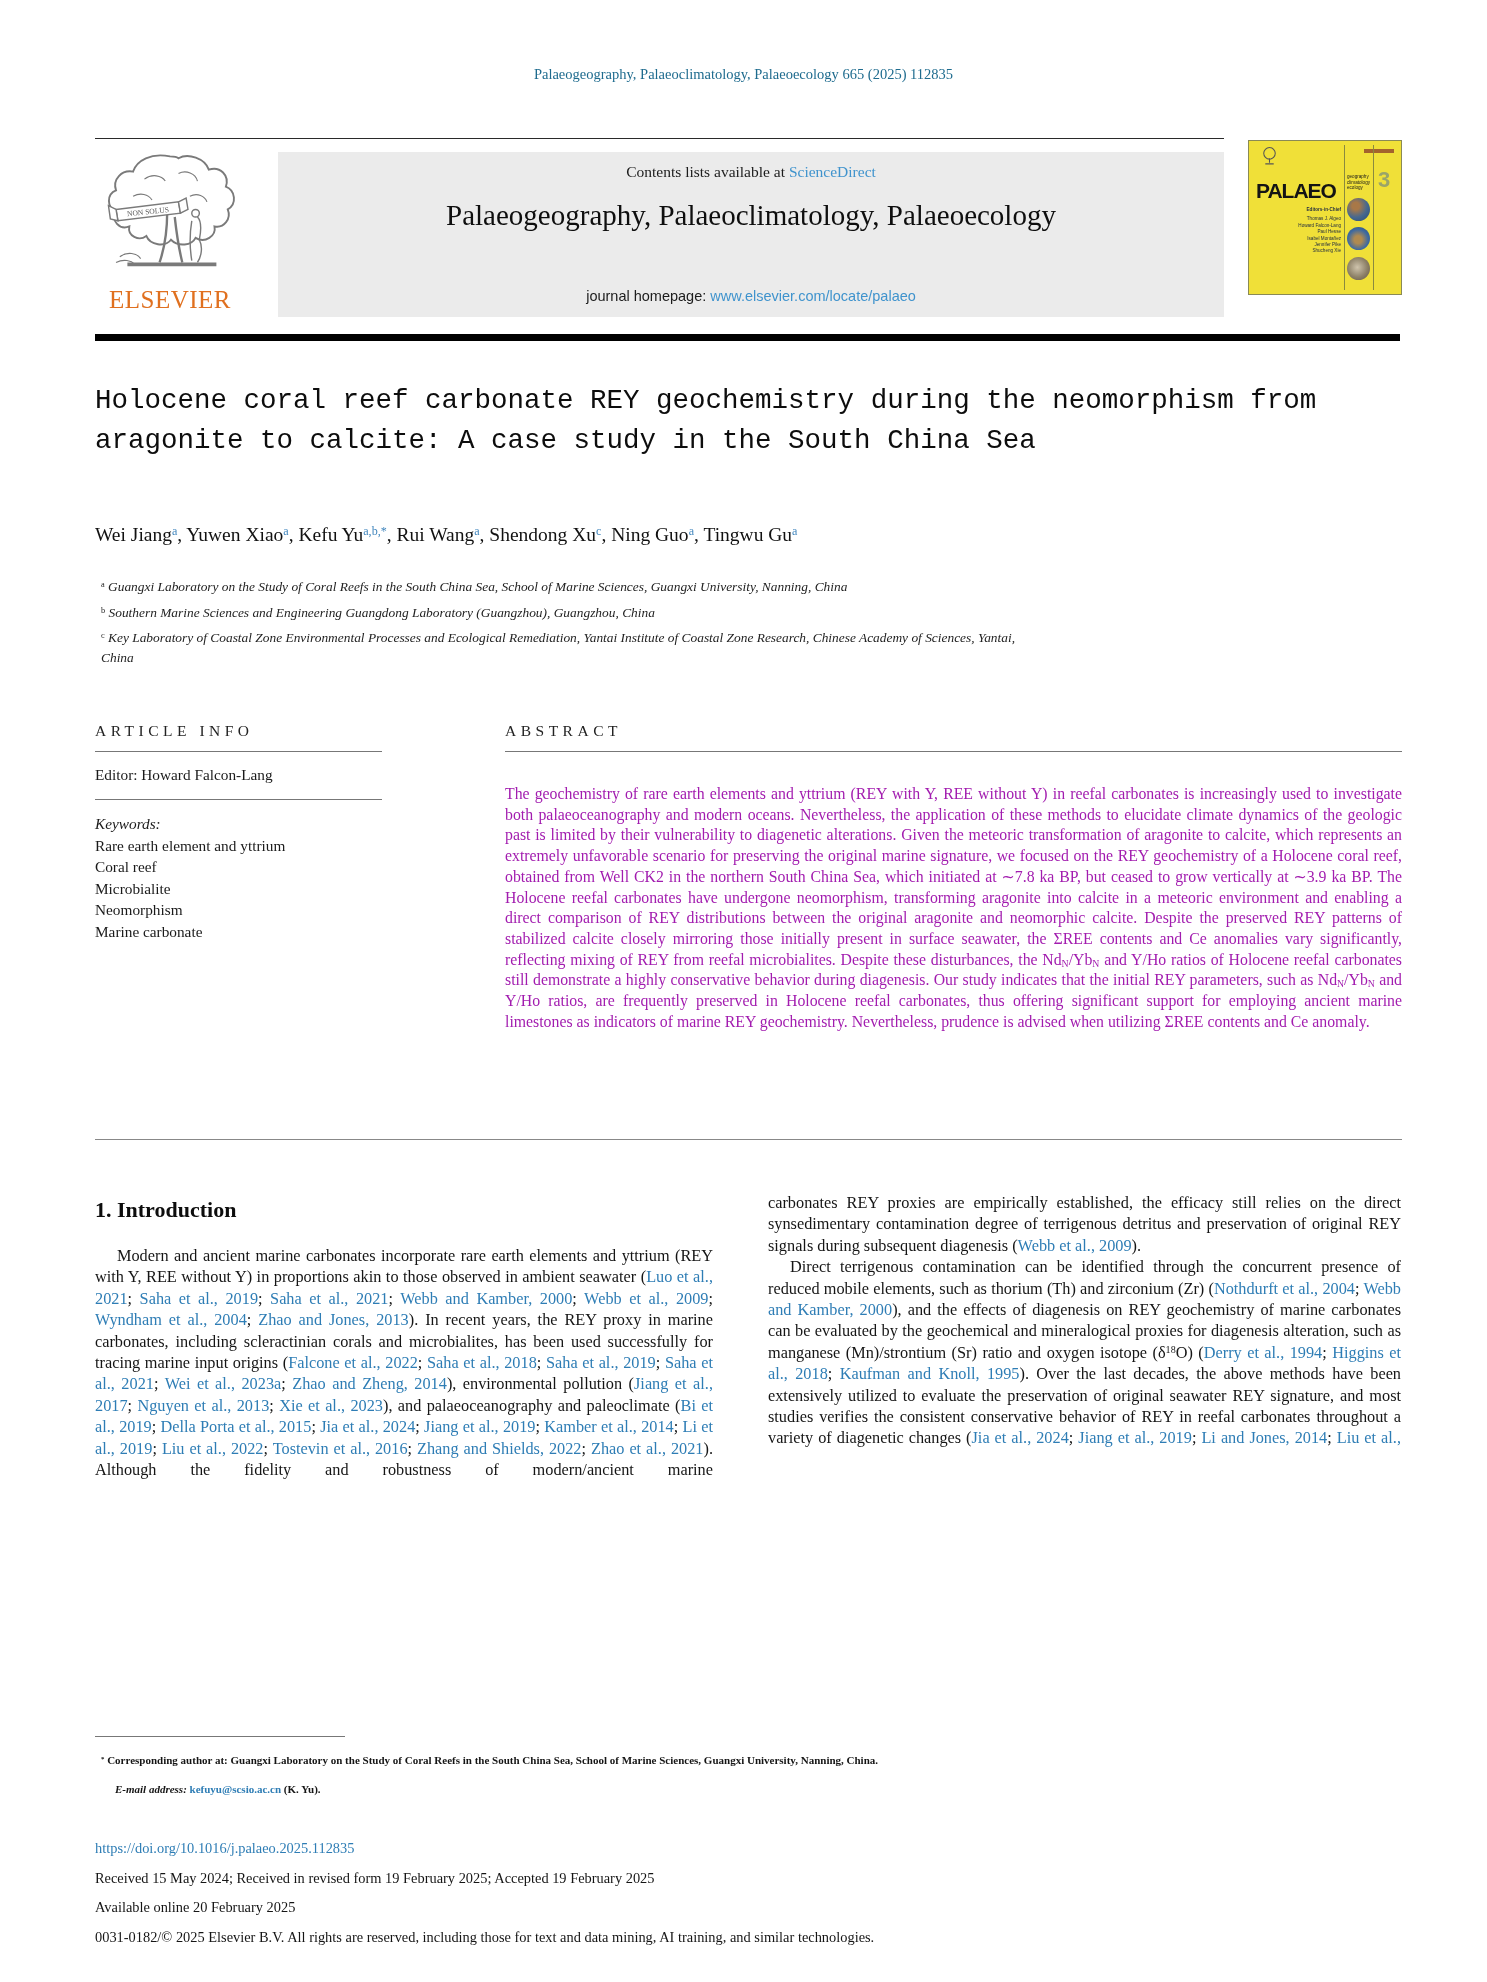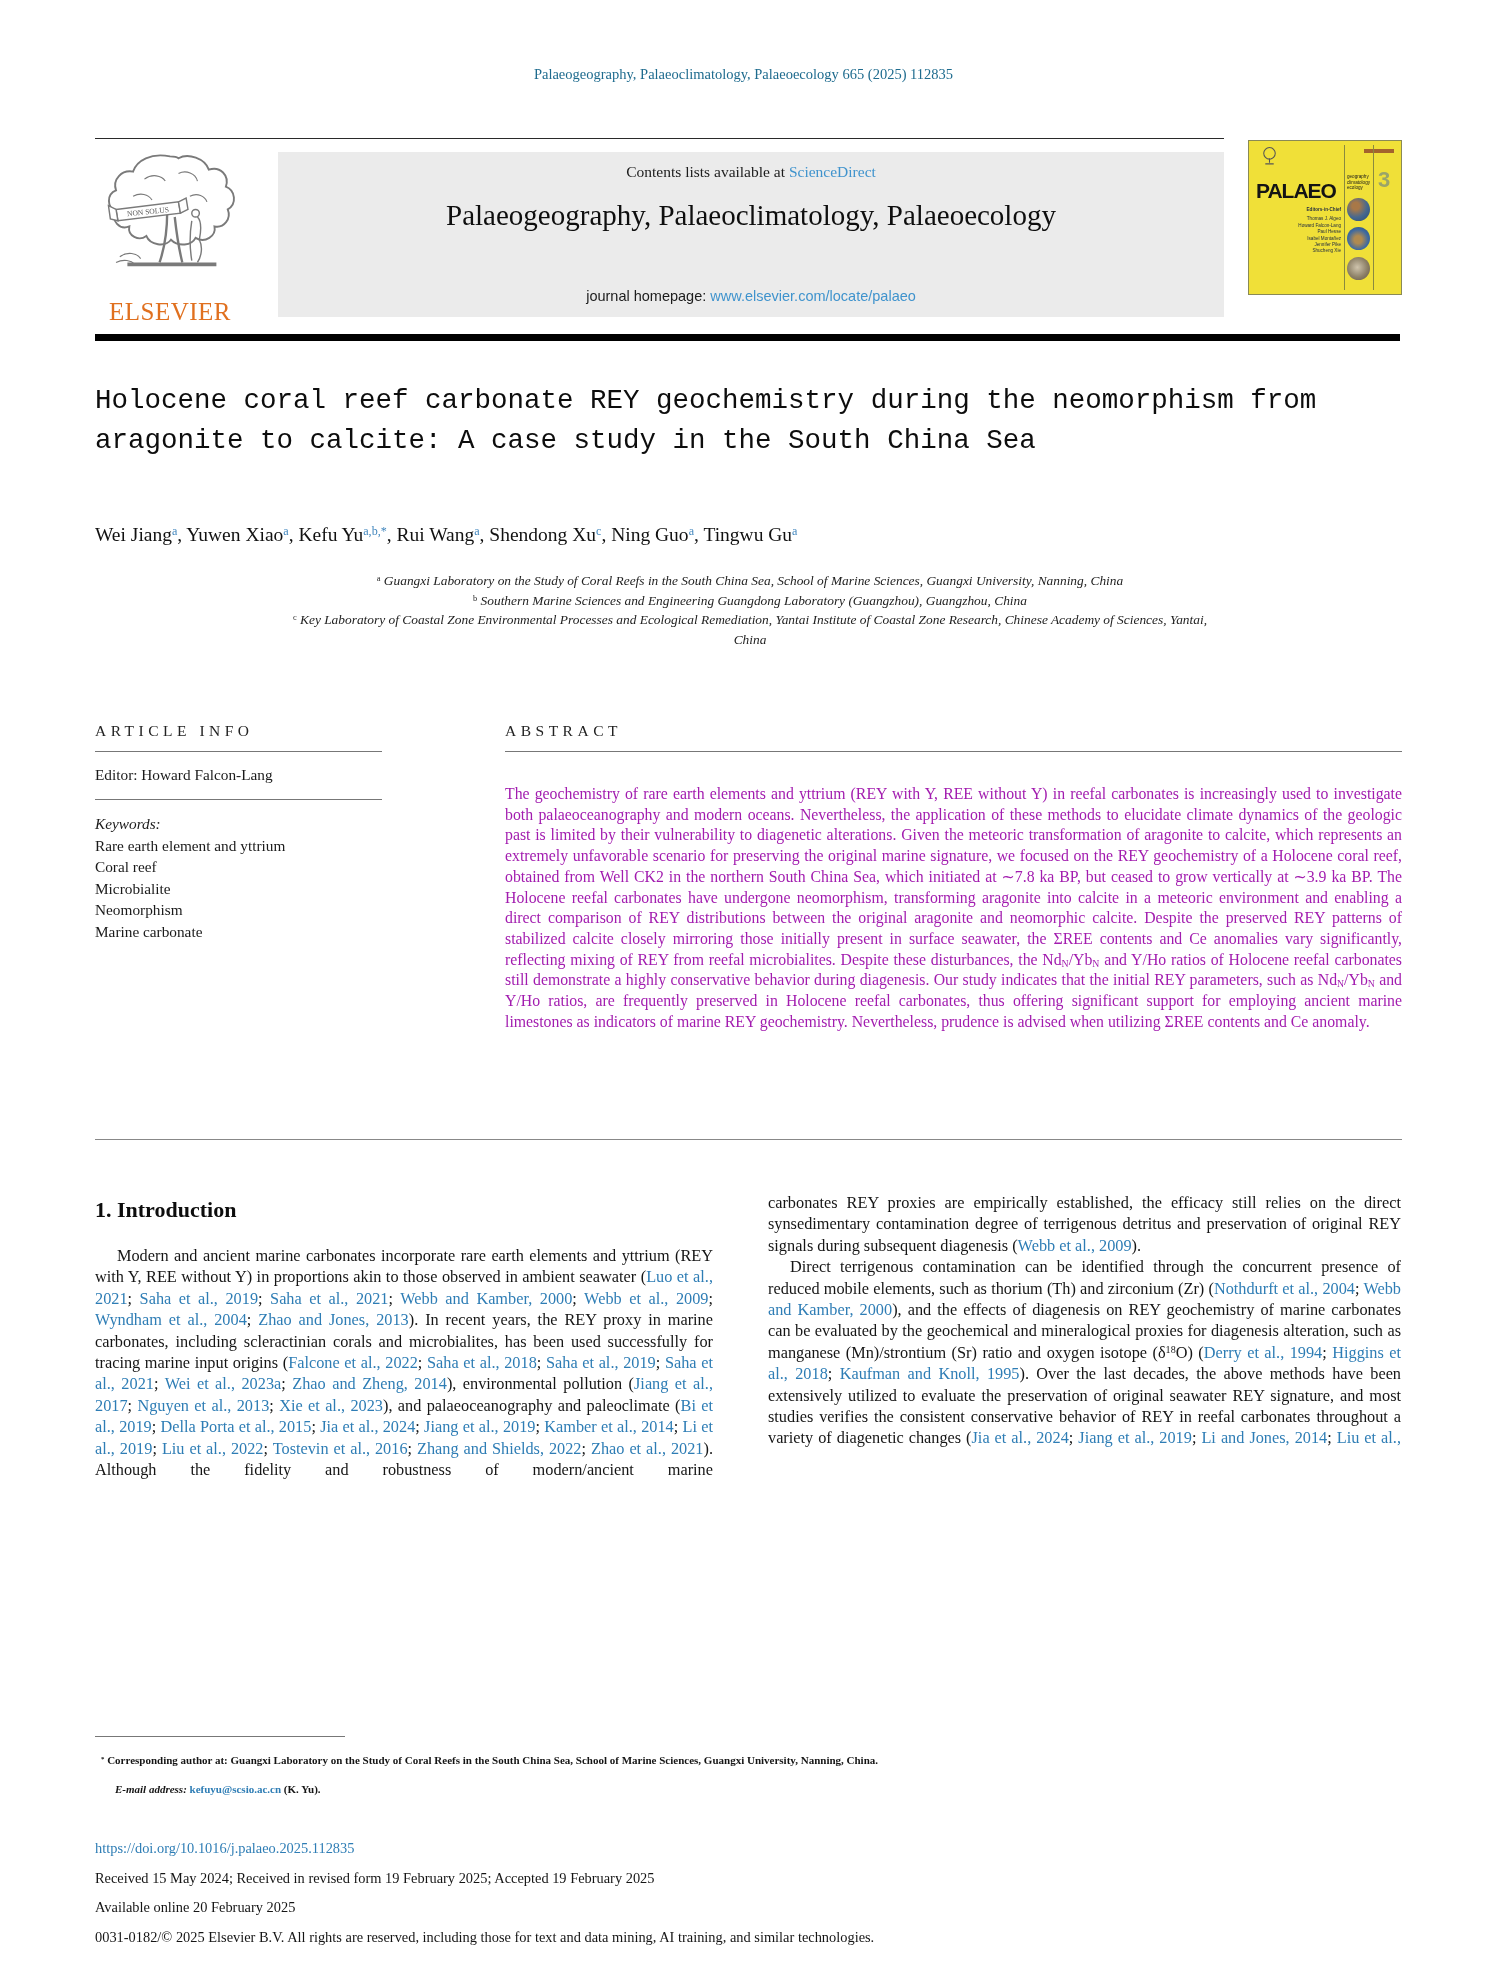--- a/index.html
+++ b/index.html
@@ -6,21 +6,21 @@
   .page { position:relative; width:1487px; height:1982px; background:#fff;
           font-family:"Liberation Serif", serif; color:#1a1a1a; overflow:hidden; }
 
   .jref { position:absolute; top:66px; left:0; width:100%; text-align:center;
           font-size:14.5px; color:#1e6b8e; }
   .top-rule { position:absolute; top:138px; left:95px; width:1129px; border-top:1.5px solid #2a2a2a; }
 
   
   .elsevier { position:absolute; left:92px; top:148px; width:156px; height:174px; text-align:center; }
   .elsevier svg { width:142px; height:138px; display:block; margin:0 auto; }
-  .elsevier-wordmark { font-size:25px; color:#e0701f; letter-spacing:0.5px; margin-top:12px; }
+  .elsevier-wordmark { font-size:25px; color:#e0701f; letter-spacing:0.5px; margin-top:0px; }
 
   
   .masthead-box { position:absolute; left:278px; top:152px; width:946px; height:165px; background:#ebebeb; }
   .contents-line { position:absolute; top:11px; width:100%; text-align:center; font-size:15.5px; color:#1c1c1c; }
   .journal-title { position:absolute; top:47px; width:100%; text-align:center; font-size:29px; color:#0e0e0e; }
   .homepage-line { position:absolute; bottom:13px; width:100%; text-align:center;
                    font-family:"Liberation Sans", sans-serif; font-size:14.5px; color:#1c1c1c; }
 
   .lnk { color:#2e7db5; }
   .lnk-bright { color:#3f93cd; }
@@ -48,21 +48,21 @@
   .cov-fossil { top:116px; background:radial-gradient(circle at 45% 45%, #cfc4ad, #8d8168 55%, #5c5344); }
 
   .black-bar { position:absolute; left:95px; top:334px; width:1305px; height:7px; background:#000; }
 
   .article-title { position:absolute; left:95px; top:381px; width:1230px;
                    font-size:27.5px; line-height:40px; color:#0d0d0d;font-family:Liberation Mono, monospace; }
   .authors { position:absolute; left:95px; top:524px; width:1300px; font-size:19.5px; color:#111; }
   .affils { position:absolute; left:95px; top:571px; width:1310px; font-size:13.4px;
             line-height:19.5px; font-style:italic; color:#222; }
   .affils sup { font-style:normal; }
-  .affil-row { margin:0;text-align:center; }
+  .affil-row { margin:6px; }
 
   .info-col { position:absolute; left:95px; top:722px; width:287px; }
   .abs-col  { position:absolute; left:505px; top:722px; width:897px; }
   .col-head { font-size:15.5px; letter-spacing:4.5px; color:#222; padding-bottom:11px;
               border-bottom:1px solid #777; }
   .info-editor { font-size:15.3px; padding:14px 0 15px 0; border-bottom:1px solid #777; }
   .info-keywords { padding-top:13px; font-size:15.3px; line-height:21.5px; }
   .kw-label { font-style:italic; }
   .abs-body { margin-top:32px; font-size:15.8px; line-height:20.7px; text-align:justify; color:#a21caf; }
   .block-rule { position:absolute; left:95px; top:1139px; width:1307px; border-top:1px solid #888; }

